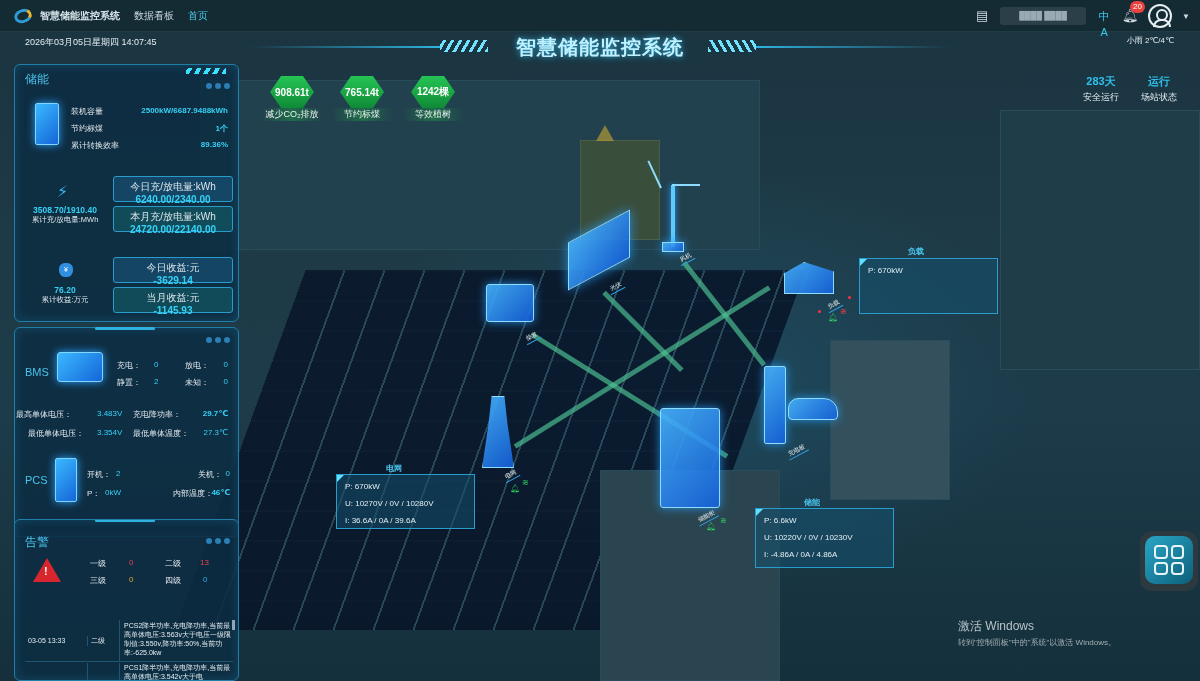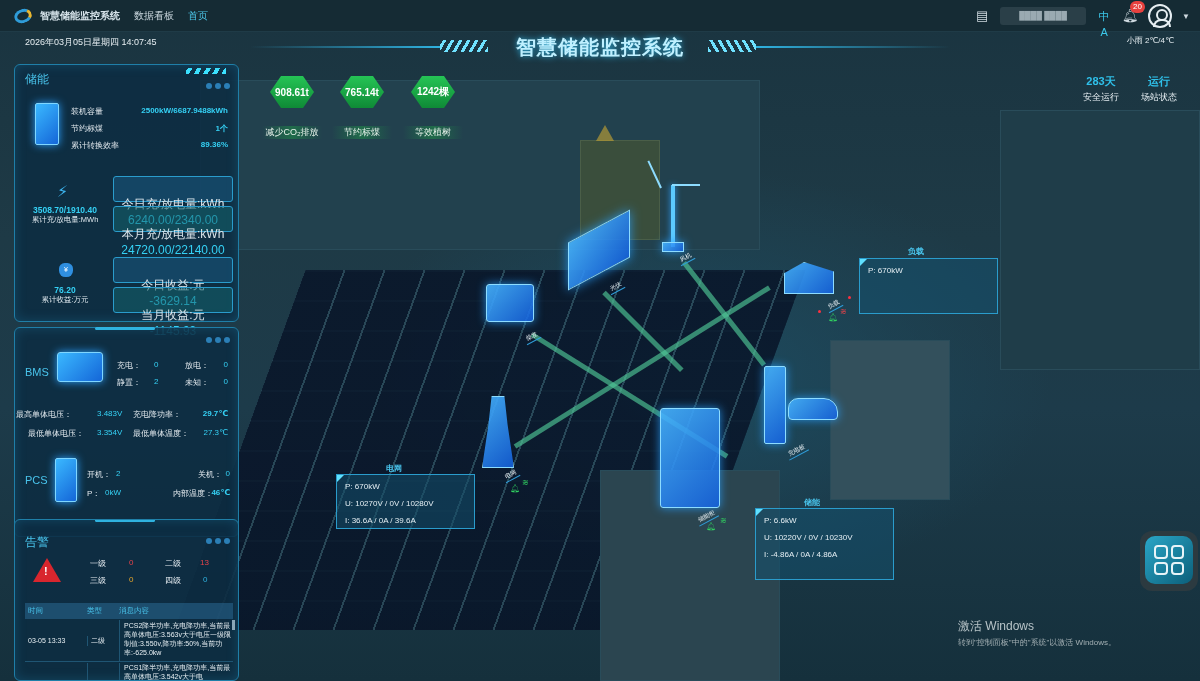--- a/index.html
+++ b/index.html
@@ -40,30 +40,30 @@
 .lp .ptitle{position:absolute;left:10px;top:6px;font-size:12px;color:#49c4ec}
 .dots{position:absolute;right:8px;top:9px;display:flex;gap:3px}
 .dots i{width:6px;height:6px;border-radius:50%;background:#2b7fb6;display:block}
 .corner-tab{position:absolute;right:12px;top:3px;width:40px;height:6px;background:repeating-linear-gradient(-60deg,#3be0ff 0 4px,transparent 4px 8px)}
 .top-notch{position:absolute;left:80px;top:-1px;width:60px;height:3px;background:#2fb2e0;border-radius:2px}
 .kv{position:absolute;font-size:8px}
 .lbl{color:#e2e9ee}
 .val{color:#35d1f5;font-weight:bold}
 .box{position:absolute;left:98px;width:120px;height:26px;border:1px solid #2a9ccc;border-radius:3px;background:rgba(25,90,130,.55);text-align:center}
 .box.teal{background:rgba(20,100,110,.55)}
-.box .bl{font-size:12px;color:#dce6ec;margin-top:19px}
-.box .bv{font-size:12px;color:#35d1f5;font-weight:normal}
+.box .bl{font-size:10px;color:#dce6ec;margin-top:3px}
+.box .bv{font-size:10px;color:#35d1f5;font-weight:bold}
 .iso-cab{position:absolute;background:linear-gradient(135deg,#3ab8ff,#1466d8);border:1px solid #7fd6ff;box-shadow:0 0 8px #2aa0ff}
 .center-stat{position:absolute;text-align:center;font-size:8px}
 .center-stat .v{color:#35d1f5;font-weight:bold;font-size:8.5px}
 .center-stat .l{color:#dce6ec;font-size:7.5px}
 
 .hex-stat{position:absolute;top:76px;width:60px;text-align:center}
 .hex{width:44px;height:32px;margin:0 auto;background:linear-gradient(180deg,#25c455,#0f8a36);clip-path:polygon(25% 0,75% 0,100% 50%,75% 100%,25% 100%,0 50%);display:flex;align-items:center;justify-content:center;font-size:10px;color:#fff;font-weight:bold;box-shadow:0 0 8px #26e05a}
-.hex-lbl{font-size:9px;color:#e6f2ea;margin-top:18px;background:linear-gradient(90deg,rgba(30,160,70,0),rgba(30,160,70,.45),rgba(30,160,70,0))}
+.hex-lbl{font-size:9px;color:#e6f2ea;margin-top:0;background:linear-gradient(90deg,rgba(30,160,70,0),rgba(30,160,70,.45),rgba(30,160,70,0))}
 .rstat{position:absolute;top:74px;text-align:center}
 .rstat .v{font-size:11px;color:#2fc0ea;font-weight:bold}
 .rstat .l{font-size:9px;color:#e6eef2;margin-top:2px}
 
 .ibox{position:absolute;border:1px solid #2a9ccc;background:rgba(20,80,110,.55);font-size:8px;color:#e4eef3}
 .ibox:before{content:"";position:absolute;left:0;top:0;border-left:7px solid #5fe0ff;border-bottom:7px solid transparent}
 .ibox .row{margin:7px 0 0 8px;height:10px}
 .ititle{position:absolute;font-size:8px;color:#49c4ec;font-weight:bold}
 
 .node-lbl{position:absolute;font-size:6px;color:#e6eef2;transform:rotate(-28deg);border-bottom:1px solid #2f9cd8;padding:0 2px}
@@ -215,25 +215,20 @@
   <div style="position:absolute;left:29px;top:45px;color:#fff;font-size:11px;font-weight:bold">!</div>
   <div class="kv lbl" style="left:75px;top:38px">一级</div>
   <div class="kv" style="left:114px;top:38px;color:#e8434a">0</div>
   <div class="kv lbl" style="left:150px;top:38px">二级</div>
   <div class="kv" style="left:185px;top:38px;color:#e8434a">13</div>
   <div class="kv lbl" style="left:75px;top:55px">三级</div>
   <div class="kv" style="left:114px;top:55px;color:#e3a52b">0</div>
   <div class="kv lbl" style="left:150px;top:55px">四级</div>
   <div class="kv" style="left:188px;top:55px;color:#2fb2e0">0</div>
 
-  <div class="tbl-head">
-    <span style="width:62px;padding-left:3px">时间</span>
-    <span style="width:32px">类型</span>
-    <span>消息内容</span>
-  </div>
   <div class="tbl-row" style="top:100px;height:42px">
     <span style="width:62px;padding-left:3px;align-self:center">03-05 13:33</span>
     <span style="width:32px;align-self:center;border-left:1px solid #1f5573;padding-left:3px">二级</span>
     <span style="flex:1;border-left:1px solid #1f5573;padding-left:4px;line-height:9px;padding-top:1px">PCS2降半功率,充电降功率,当前最高单体电压:3.563v大于电压一级限制值:3.550v,降功率:50%,当前功率:-625.0kw</span>
   </div>
   <div class="tbl-row" style="top:143px;height:20px;overflow:hidden">
     <span style="width:62px"></span>
     <span style="width:32px;border-left:1px solid #1f5573"></span>
     <span style="flex:1;border-left:1px solid #1f5573;padding-left:4px;line-height:9px">PCS1降半功率,充电降功率,当前最高单体电压:3.542v大于电</span>
   </div>
@@ -306,21 +301,21 @@
 </div>
 
 <div class="ititle" style="left:386px;top:463px">电网</div>
 <div class="ibox" style="left:336px;top:474px;width:139px;height:55px">
   <div class="row">P: 670kW</div>
   <div class="row">U: 10270V / 0V / 10280V</div>
   <div class="row">I: 36.6A / 0A / 39.6A</div>
 </div>
 
 <div class="ititle" style="left:804px;top:497px">储能</div>
-<div class="ibox" style="left:755px;top:508px;width:139px;height:72px">
+<div class="ibox" style="left:755px;top:508px;width:139px;height:60px">
   <div class="row">P: 6.6kW</div>
   <div class="row">U: 10220V / 0V / 10230V</div>
   <div class="row">I: -4.86A / 0A / 4.86A</div>
 </div>
 
 <div class="float-btn">
   <div class="in">
       <i></i>
       <i></i>
       <i></i>

